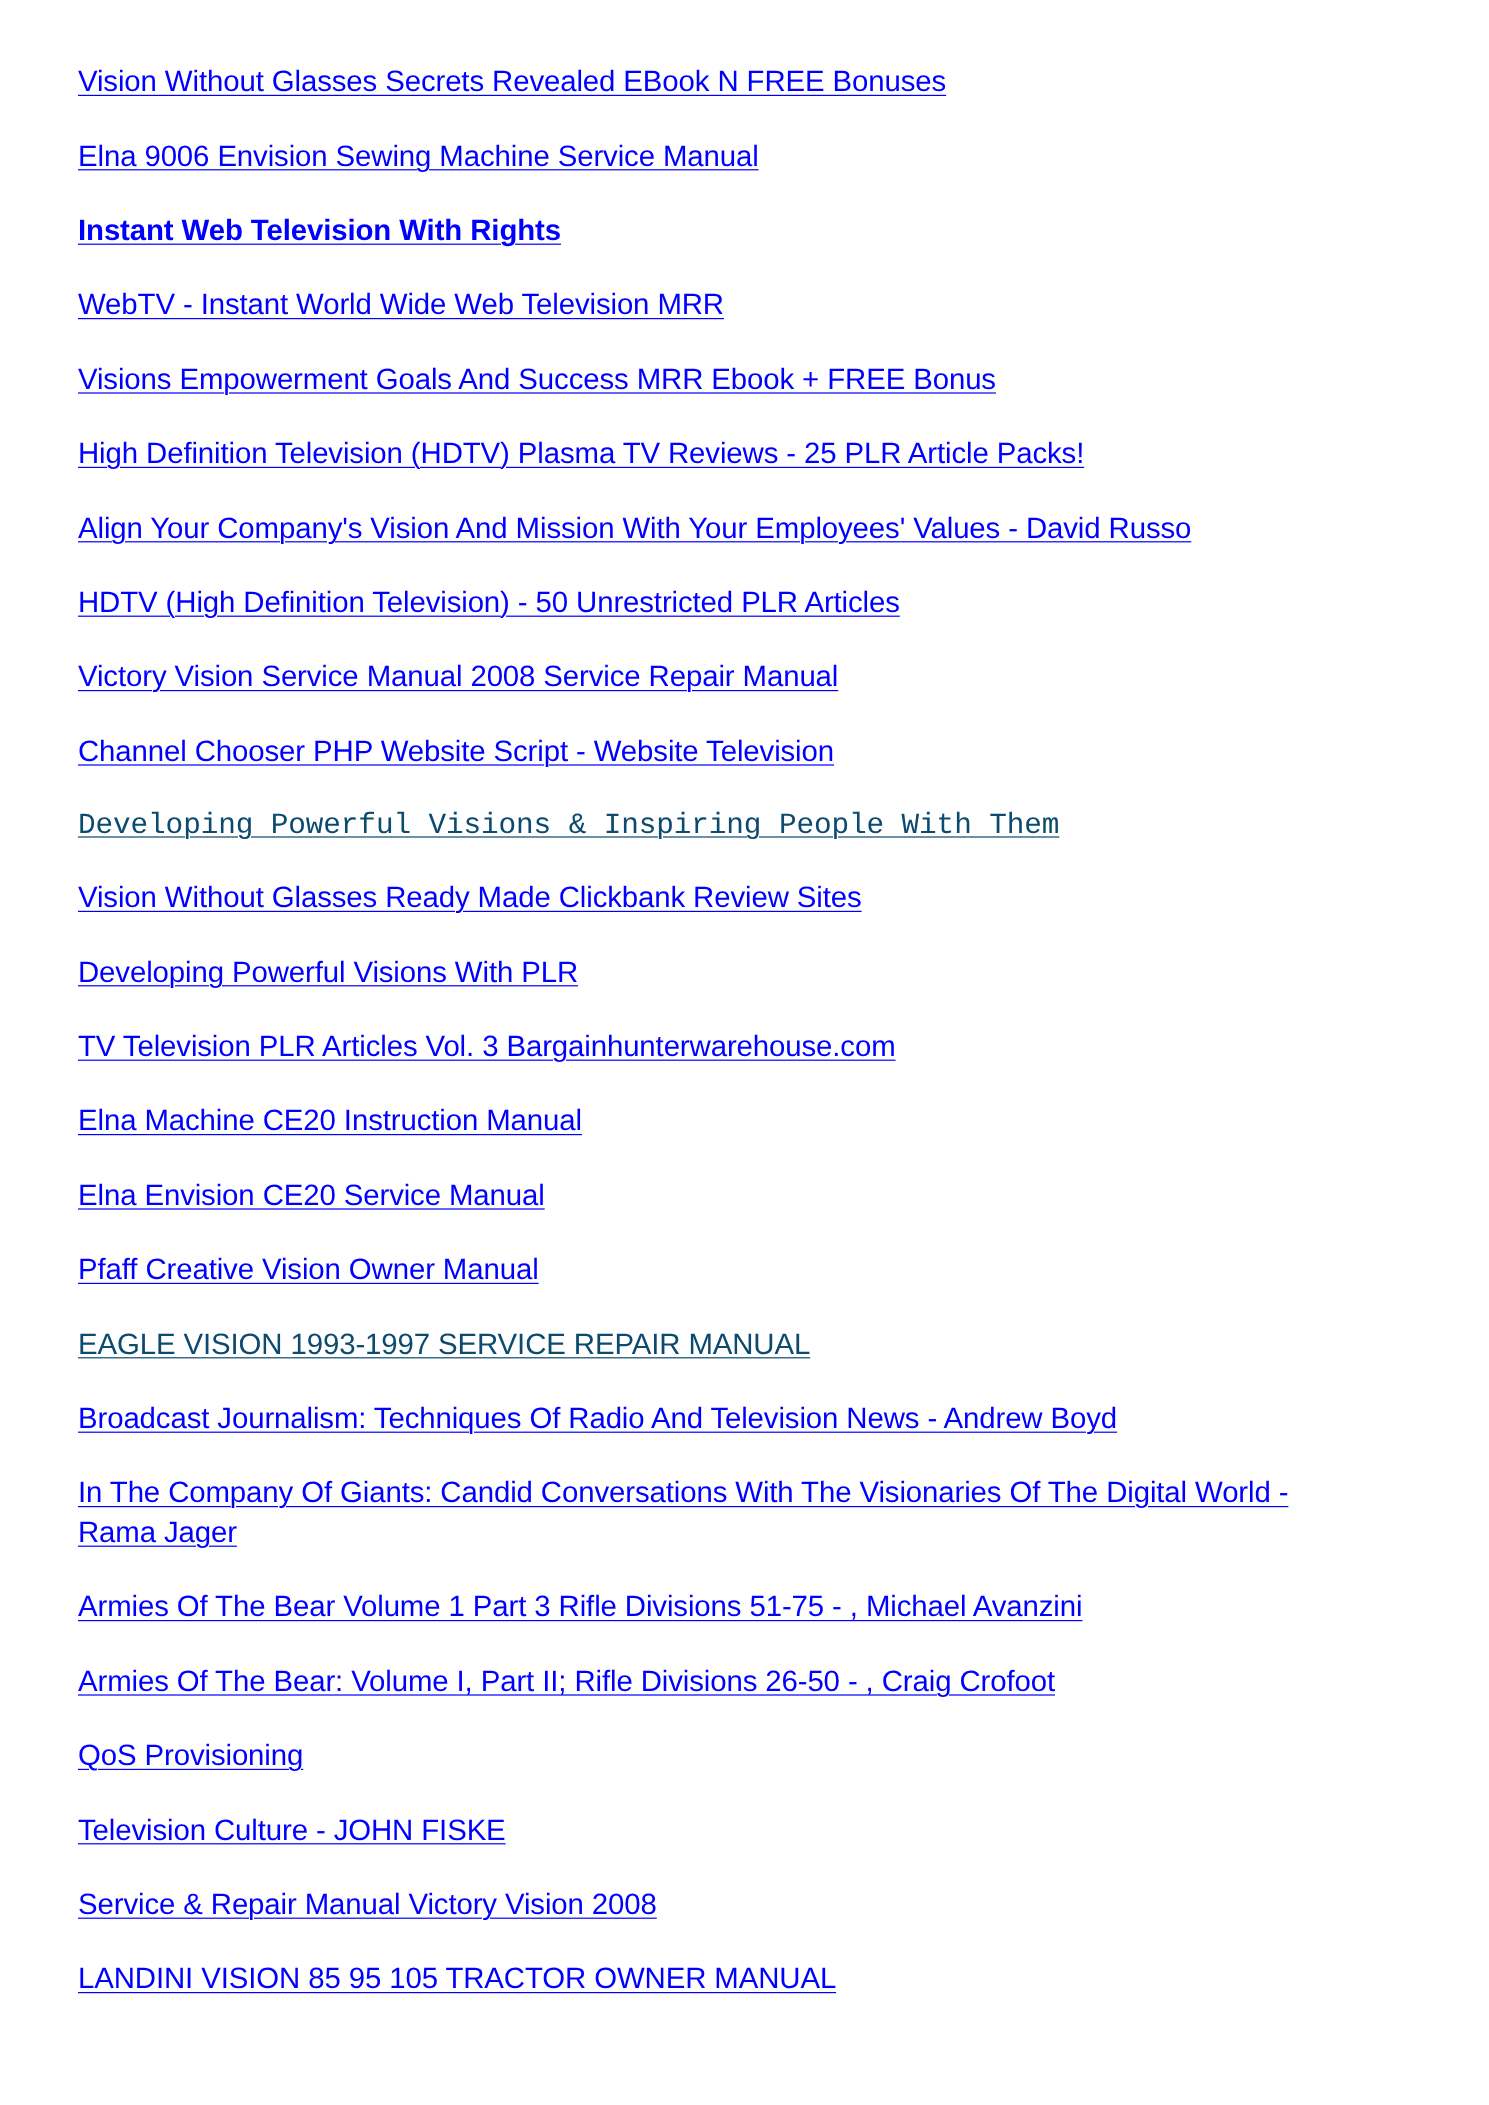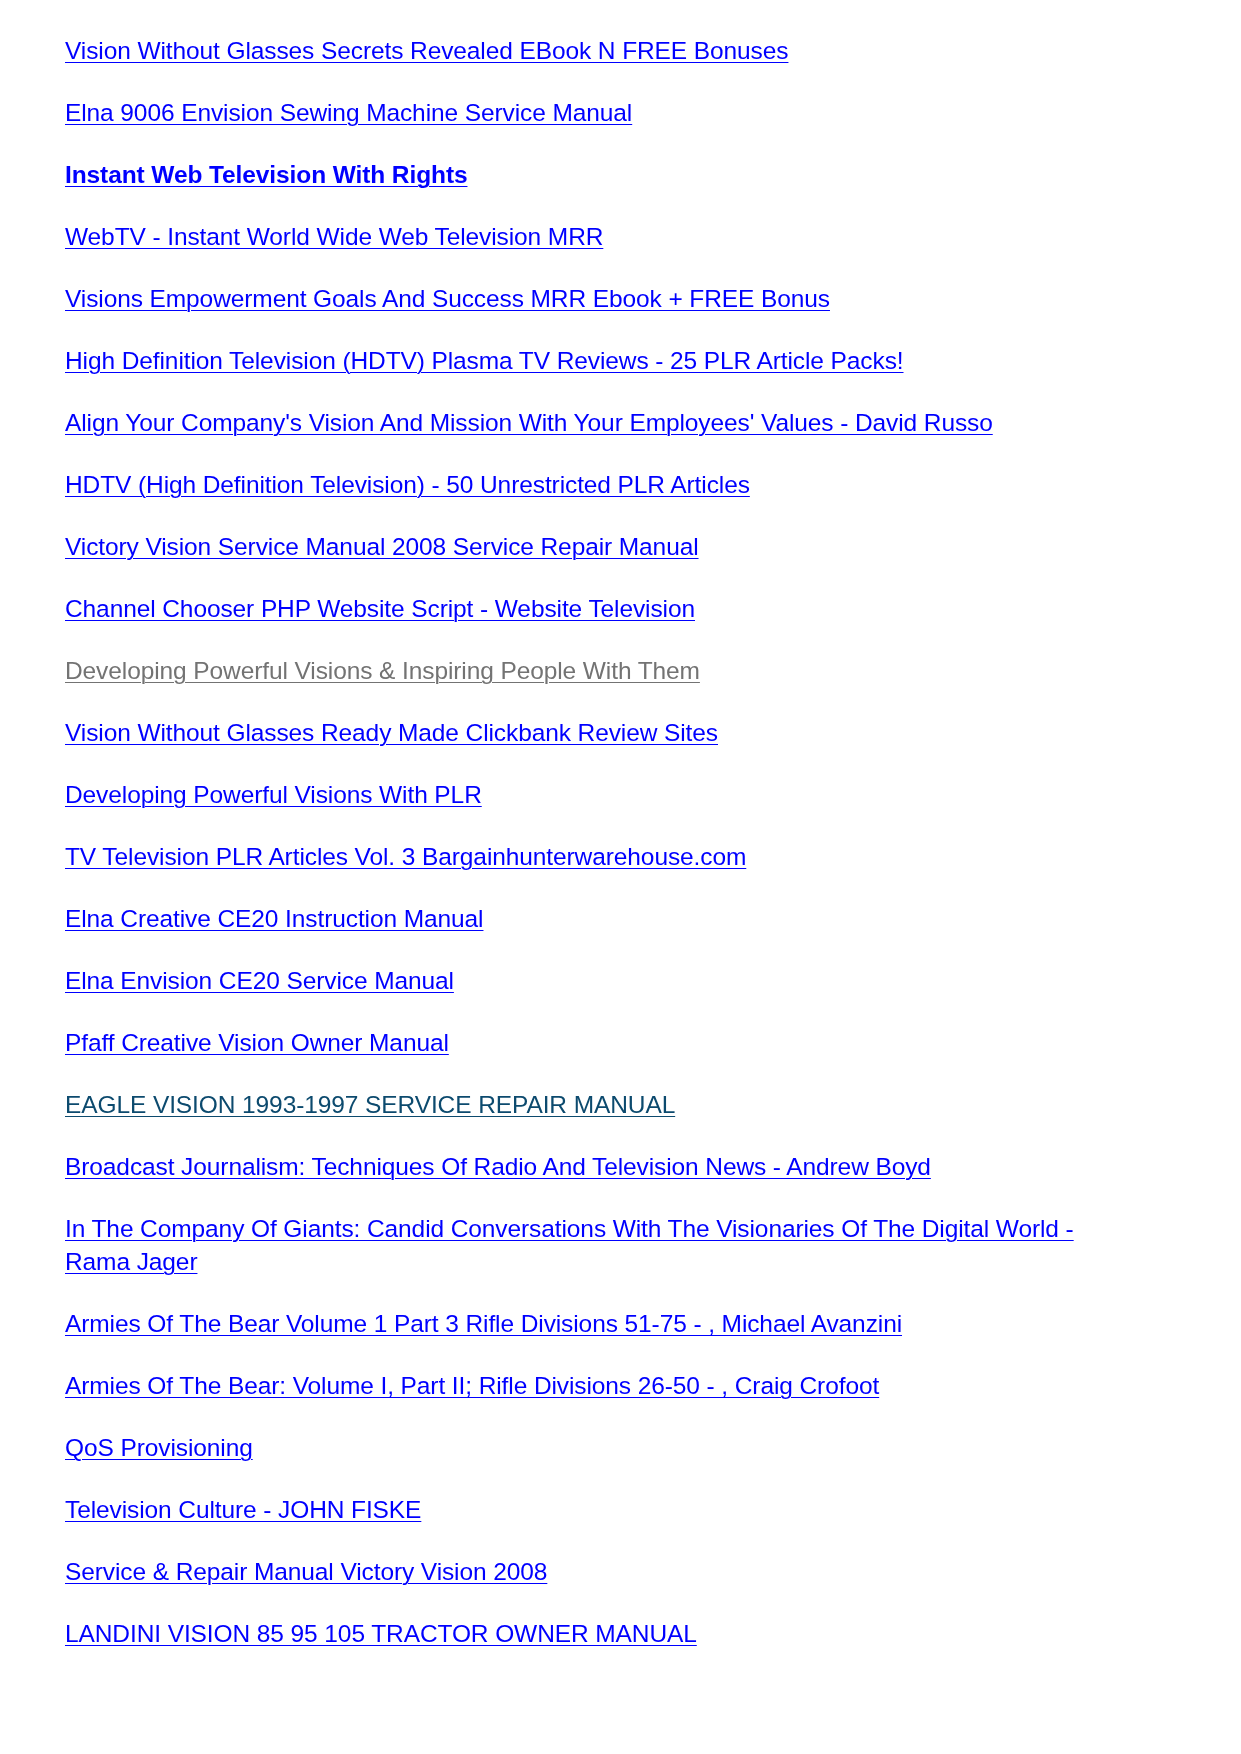--- a/index.html
+++ b/index.html
@@ -10,21 +10,21 @@
     body {
       width: 1241px;
       height: 1754px;
       position: relative;
       overflow: hidden;
       font-family: "Liberation Sans", sans-serif;
     }
     .page {
       position: absolute;
       left: 65px;
-      top: 36px;
+      top: 54px;
       width: 1060px;
     }
     .link-list {
       list-style: none;
       margin: 0;
       padding: 0;
     }
     .link-item {
       margin: 0 0 29px 0;
       padding: 0;
@@ -48,25 +48,25 @@
     <li class="link-item"><a style="color: rgb(0, 0, 255);">Vision Without Glasses Secrets Revealed EBook N FREE Bonuses</a></li>
     <li class="link-item"><a style="color: rgb(0, 0, 255);">Elna 9006 Envision Sewing Machine Service Manual</a></li>
     <li class="link-item"><a style="color: rgb(0, 0, 255); font-weight: bold;">Instant Web Television With Rights</a></li>
     <li class="link-item"><a style="color: rgb(0, 0, 255);">WebTV - Instant World Wide Web Television MRR</a></li>
     <li class="link-item"><a style="color: rgb(0, 0, 255);">Visions Empowerment Goals And Success MRR Ebook + FREE Bonus</a></li>
     <li class="link-item"><a style="color: rgb(0, 0, 255);">High Definition Television (HDTV) Plasma TV Reviews - 25 PLR Article Packs!</a></li>
     <li class="link-item"><a style="color: rgb(0, 0, 255);">Align Your Company's Vision And Mission With Your Employees' Values - David Russo</a></li>
     <li class="link-item"><a style="color: rgb(0, 0, 255);">HDTV (High Definition Television) - 50 Unrestricted PLR Articles</a></li>
     <li class="link-item"><a style="color: rgb(0, 0, 255);">Victory Vision Service Manual 2008 Service Repair Manual</a></li>
     <li class="link-item"><a style="color: rgb(0, 0, 255);">Channel Chooser PHP Website Script - Website Television</a></li>
-    <li class="link-item"><a style="color: #737373;">Developing Powerful Visions &amp; Inspiring People With Them</a></li>
+    <li class="link-item"><a style="color: #0c4a6e; font-family: Liberation Mono, monospace;">Developing Powerful Visions &amp; Inspiring People With Them</a></li>
     <li class="link-item"><a style="color: rgb(0, 0, 255);">Vision Without Glasses Ready Made Clickbank Review Sites</a></li>
     <li class="link-item"><a style="color: rgb(0, 0, 255);">Developing Powerful Visions With PLR</a></li>
     <li class="link-item"><a style="color: rgb(0, 0, 255);">TV Television PLR Articles Vol. 3 Bargainhunterwarehouse.com</a></li>
-    <li class="link-item"><a style="color: rgb(0, 0, 255);">Elna Creative CE20 Instruction Manual</a></li>
+    <li class="link-item"><a style="color: rgb(0, 0, 255);">Elna Machine CE20 Instruction Manual</a></li>
     <li class="link-item"><a style="color: rgb(0, 0, 255);">Elna Envision CE20 Service Manual</a></li>
     <li class="link-item"><a style="color: rgb(0, 0, 255);">Pfaff Creative Vision Owner Manual</a></li>
     <li class="link-item"><a style="color: #0c4a6e;">EAGLE VISION 1993-1997 SERVICE REPAIR MANUAL</a></li>
     <li class="link-item"><a style="color: rgb(0, 0, 255);">Broadcast Journalism: Techniques Of Radio And Television News - Andrew Boyd</a></li>
     <li class="link-item"><a style="color: rgb(0, 0, 255);">In The Company Of Giants: Candid Conversations With The Visionaries Of The Digital World - Rama Jager</a></li>
     <li class="link-item"><a style="color: rgb(0, 0, 255);">Armies Of The Bear Volume 1 Part 3 Rifle Divisions 51-75 - , Michael Avanzini</a></li>
     <li class="link-item"><a style="color: rgb(0, 0, 255);">Armies Of The Bear: Volume I, Part II; Rifle Divisions 26-50 - , Craig Crofoot</a></li>
     <li class="link-item"><a style="color: rgb(0, 0, 255);">QoS Provisioning</a></li>
     <li class="link-item"><a style="color: rgb(0, 0, 255);">Television Culture - JOHN FISKE</a></li>
     <li class="link-item"><a style="color: rgb(0, 0, 255);">Service &amp; Repair Manual Victory Vision 2008</a></li>

